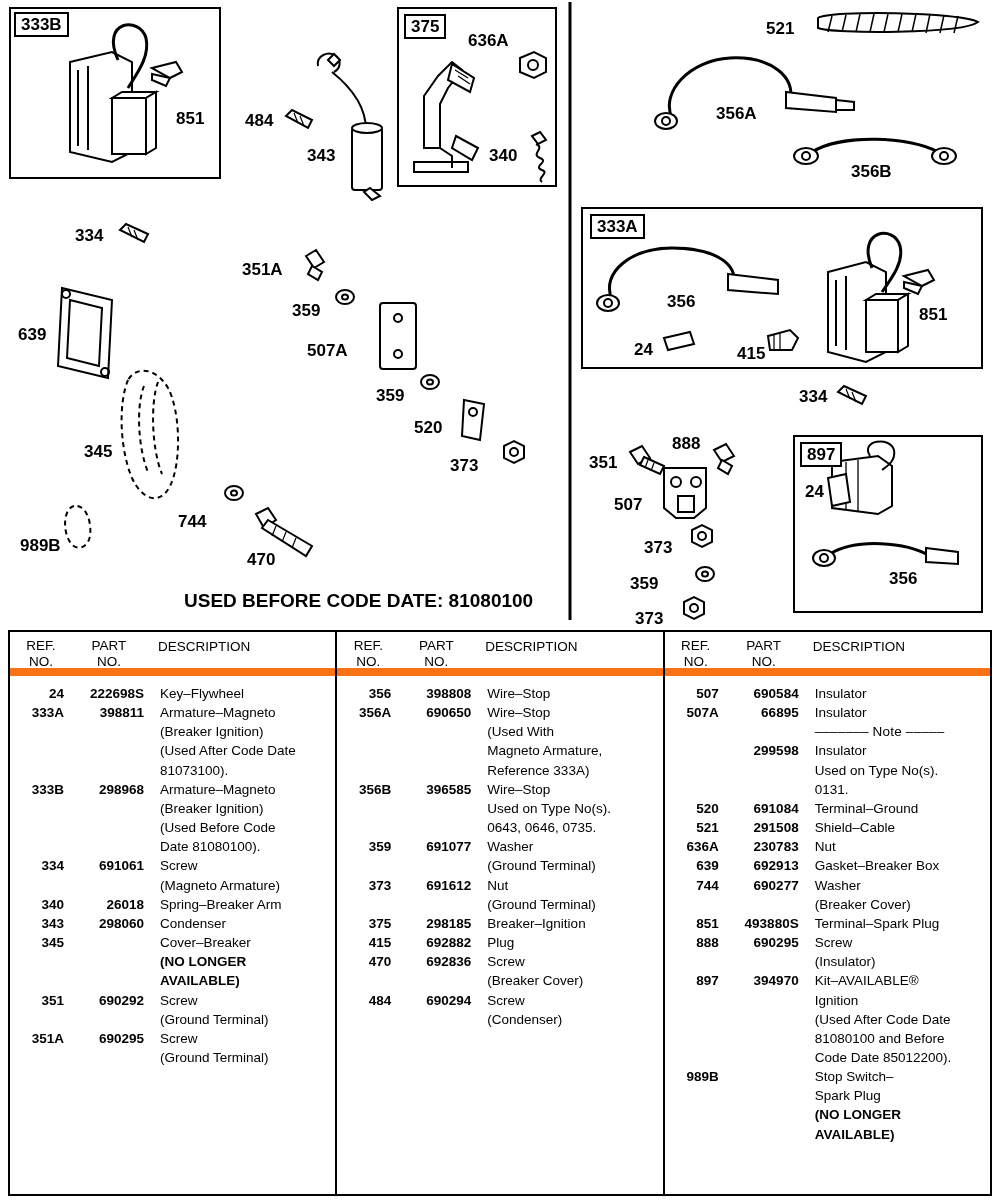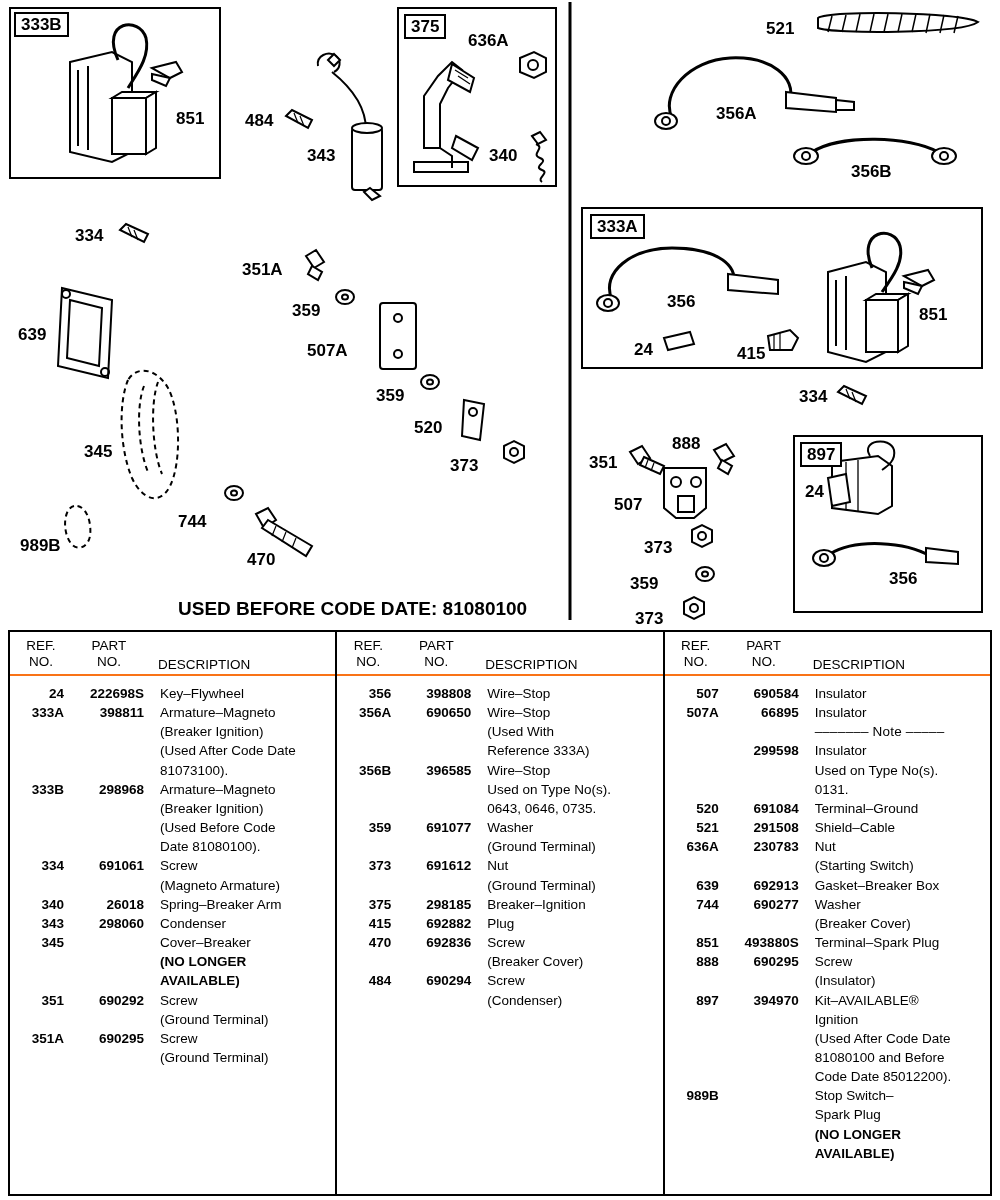--- a/index.html
+++ b/index.html
@@ -75,27 +75,27 @@
     position: relative;
   }
   .col + .col { border-left: 2px solid #000; }
 
   .col-head {
     display: flex;
     font-size: 13.5px;
     font-weight: normal;
     text-align: center;
     padding-top: 6px;
-    border-bottom: 2px solid #f97316;
+    border-bottom: 8px solid #f97316;
     height: 44px;
     box-sizing: border-box;
   }
   .ch-ref { width: 62px; text-align: center; line-height: 1.15; }
   .ch-part { width: 74px; text-align: center; line-height: 1.15; }
-  .ch-desc { flex: 1; text-align: left; padding-left: 12px; align-self: flex-end; padding-bottom: 2px; }
+  .ch-desc { flex: 1; text-align: left; padding-left: 12px; align-self: flex-end; padding-bottom: 14px; }
 
   .rows { padding-top: 8px; }
   .row {
     display: flex;
     font-size: 13.5px;
     line-height: 1.42;
   }
   .r-ref { width: 62px; text-align: right; padding-right: 8px; font-weight: bold; box-sizing: border-box; }
   .r-part { width: 78px; text-align: right; padding-right: 6px; font-weight: bold; box-sizing: border-box; }
   .r-desc { flex: 1; padding-left: 10px; box-sizing: border-box; }
@@ -301,21 +301,21 @@
     <div class="lbl" style="left:799px; top:388px;">334</div>
     <div class="lbl" style="left:589px; top:454px;">351</div>
     <div class="lbl" style="left:672px; top:435px;">888</div>
     <div class="lbl" style="left:614px; top:496px;">507</div>
     <div class="lbl" style="left:644px; top:539px;">373</div>
     <div class="lbl" style="left:630px; top:575px;">359</div>
     <div class="lbl" style="left:635px; top:610px;">373</div>
     <div class="lbl" style="left:805px; top:483px;">24</div>
     <div class="lbl" style="left:889px; top:570px;">356</div>
 
-    <div class="caption" style="left:178px; top:590px;margin-top:8px;">USED BEFORE CODE DATE: 81080100</div>
+    <div class="caption" style="left:184px; top:590px;">USED BEFORE CODE DATE: 81080100</div>
   </div>
 
   <div class="table-wrap">
 
     <div class="col">
       <div class="col-head">
         <div class="ch-ref">
           <span>REF.</span><br>
           <span>NO.</span>
         </div>
@@ -453,20 +453,25 @@
             <div class="r-desc">Wire–Stop</div>
           </div>
           <div class="row">
             <div class="r-ref"></div>
             <div class="r-part"></div>
             <div class="r-desc">(Used With</div>
           </div>
           <div class="row">
             <div class="r-ref"></div>
             <div class="r-part"></div>
+            <div class="r-desc">Magneto Armature,</div>
+          </div>
+          <div class="row">
+            <div class="r-ref"></div>
+            <div class="r-part"></div>
             <div class="r-desc">Reference 333A)</div>
           </div>
           <div class="row">
             <div class="r-ref">356B</div>
             <div class="r-part">396585</div>
             <div class="r-desc">Wire–Stop</div>
           </div>
           <div class="row">
             <div class="r-ref"></div>
             <div class="r-part"></div>
@@ -582,25 +587,20 @@
             <div class="r-ref">521</div>
             <div class="r-part">291508</div>
             <div class="r-desc">Shield–Cable</div>
           </div>
           <div class="row">
             <div class="r-ref">636A</div>
             <div class="r-part">230783</div>
             <div class="r-desc">Nut</div>
           </div>
           <div class="row">
-            <div class="r-ref"></div>
-            <div class="r-part"></div>
-            <div class="r-desc">(Starting Switch)</div>
-          </div>
-          <div class="row">
             <div class="r-ref">639</div>
             <div class="r-part">692913</div>
             <div class="r-desc">Gasket–Breaker Box</div>
           </div>
           <div class="row">
             <div class="r-ref">744</div>
             <div class="r-part">690277</div>
             <div class="r-desc">Washer</div>
           </div>
           <div class="row">

